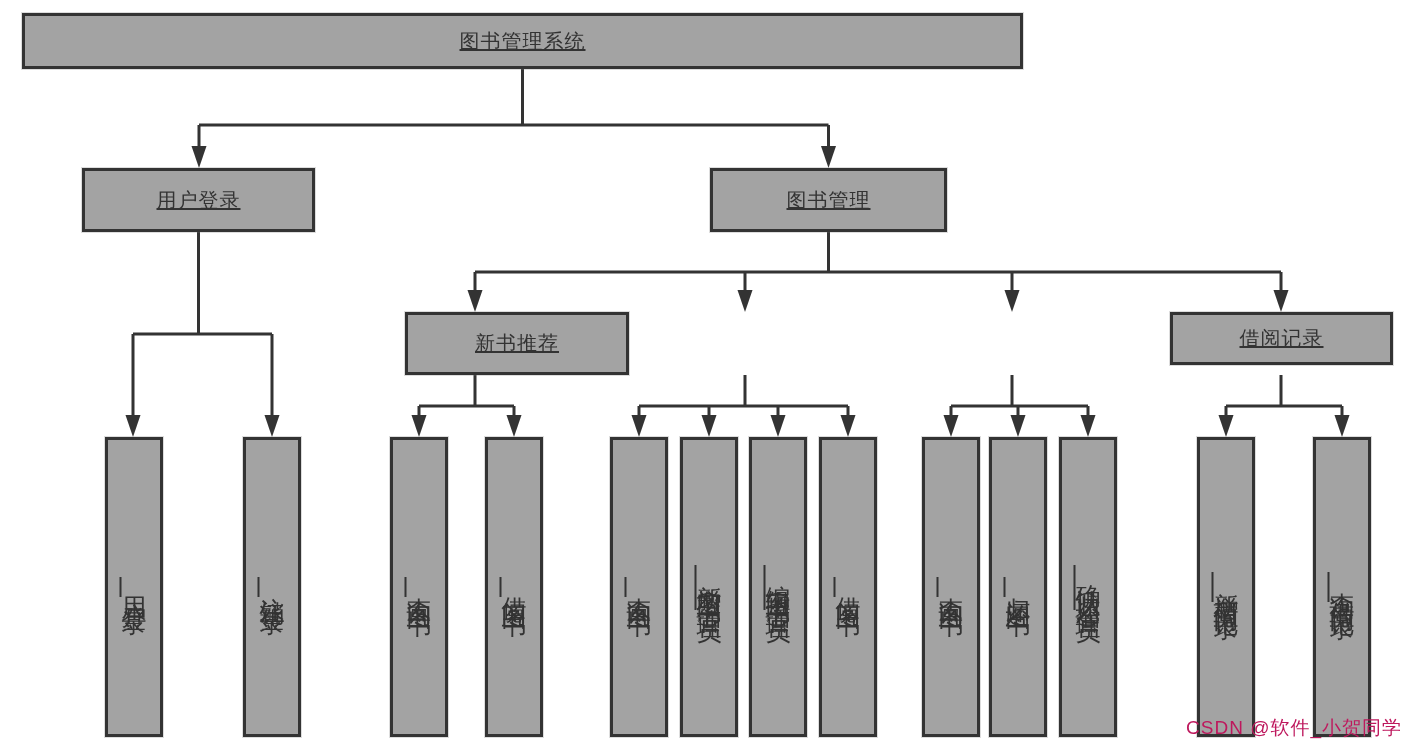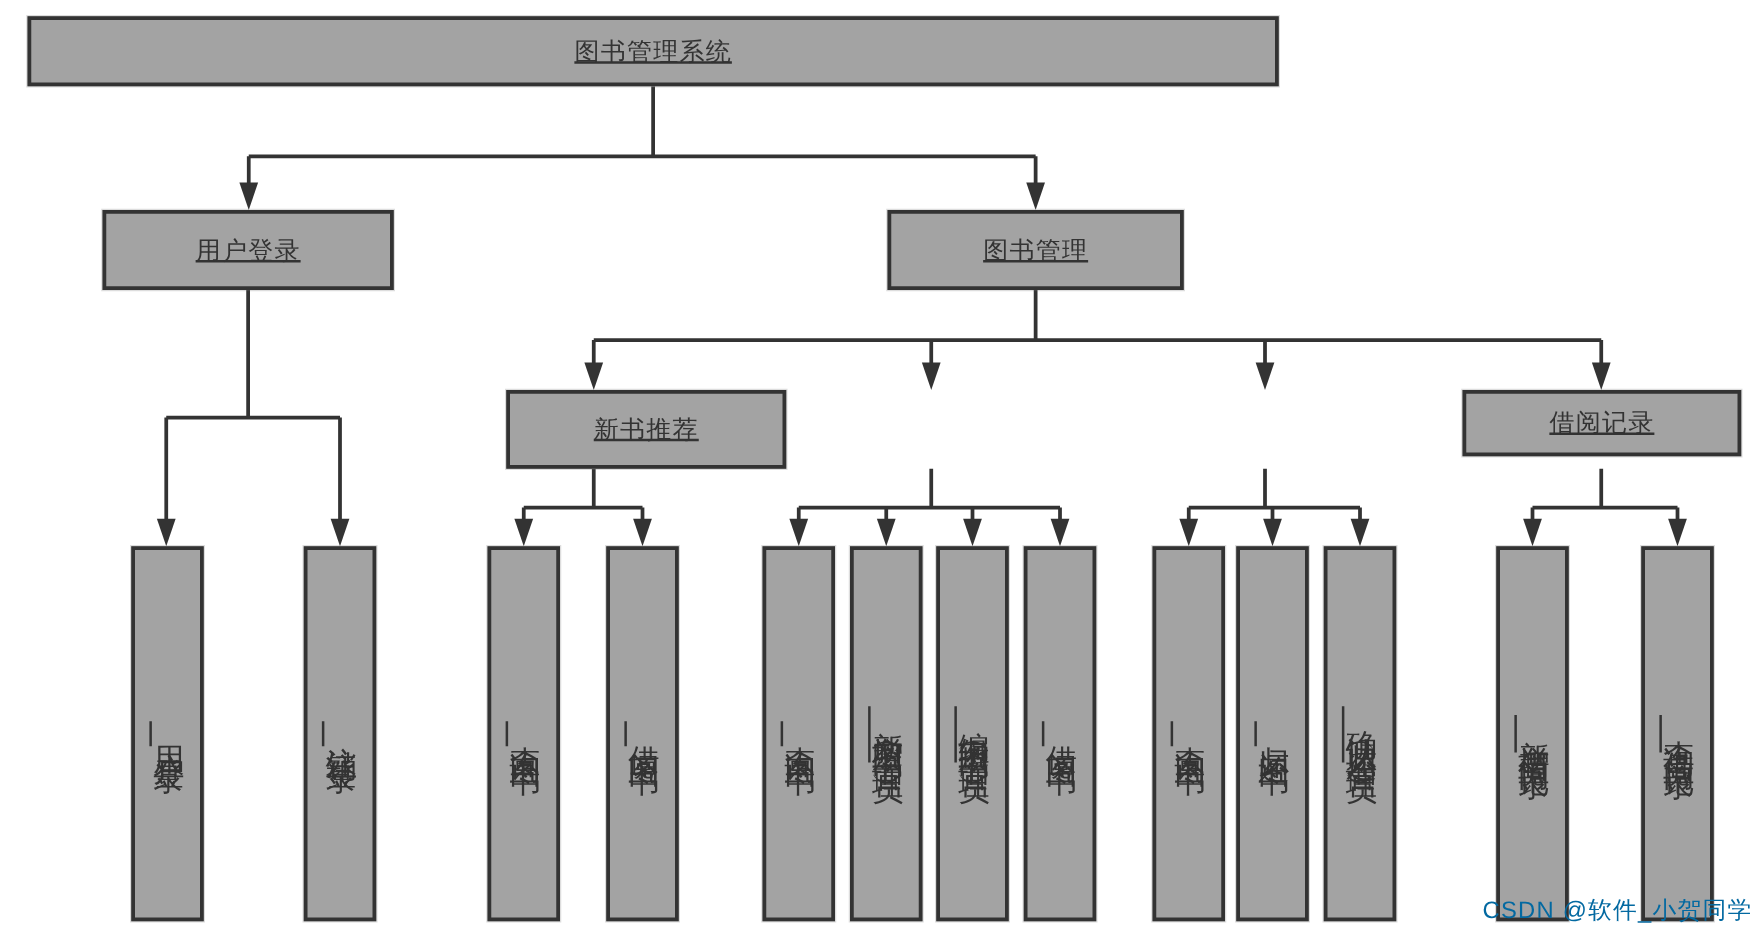--- a/index.html
+++ b/index.html
@@ -29,21 +29,21 @@
     text-orientation: mixed;
     font-size: 25px;
     letter-spacing: 5px;
     line-height: 1;
     width: 58px; height: 300px; top: 437px;
   }
   .watermark {
     position: absolute;
     right: 3px; bottom: 6px;
     font-size: 19px;
-    color: #0369a1;
+    color: #be185d;
     letter-spacing: 1px;
     white-space: nowrap;
   }
 </style>
 </head>
 <body>
 
 <div class="stage">
 
   <svg class="connectors" width="1405" height="747" viewBox="0 0 1405 747">

